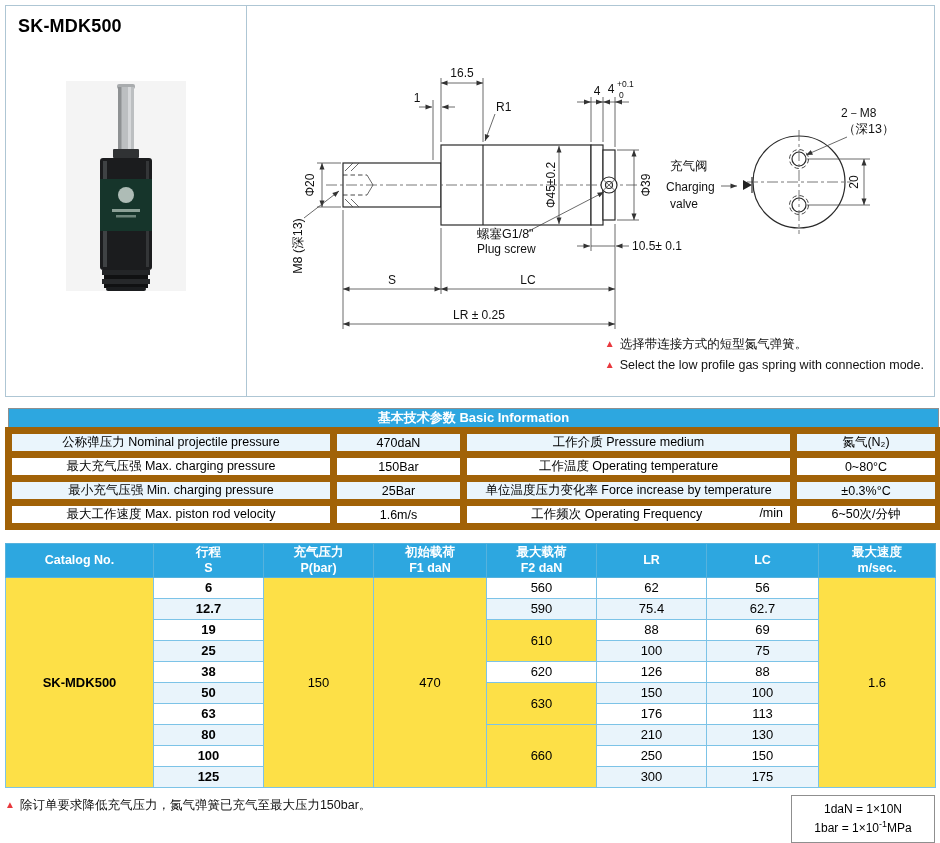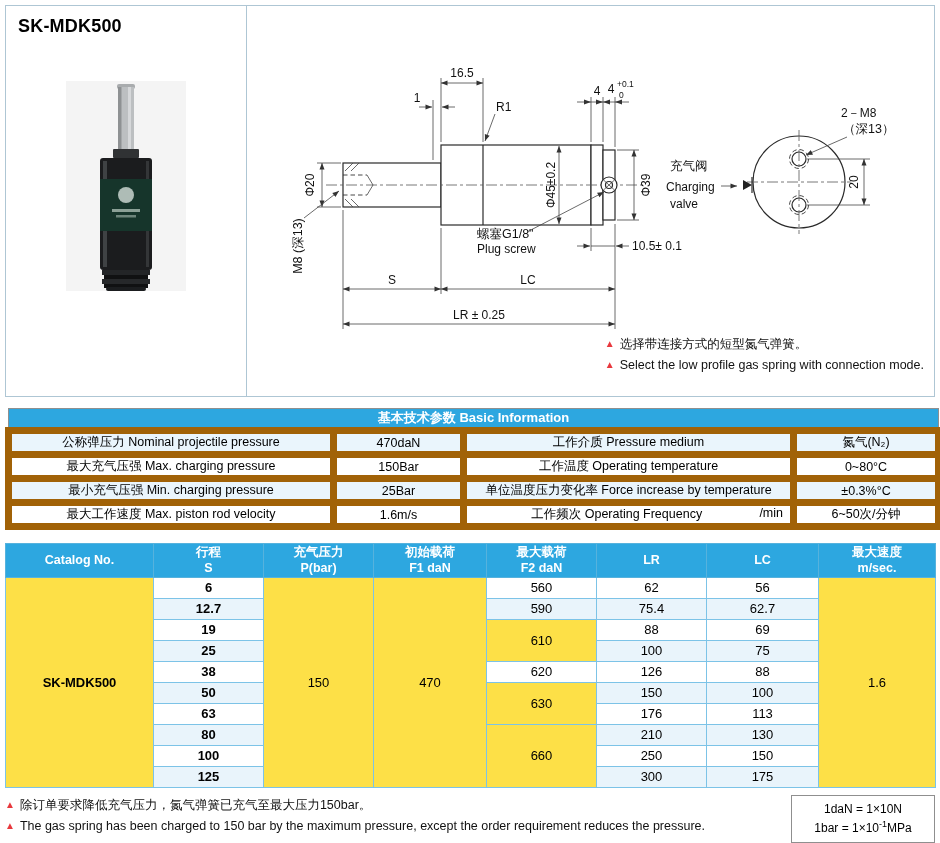--- a/index.html
+++ b/index.html
@@ -347,21 +347,20 @@
         <td class="bold">125</td>
         <td>300</td>
         <td>175</td>
       </tr>
     </tbody>
   </table>
 
   <div class="footer">
     <div class="footer-notes">
       <div><span class="tri">▲</span><span>除订单要求降低充气压力，氮气弹簧已充气至最大压力150bar。</span></div>
-      <div><span class="tri">▲</span><span>The gas spring has been charged to 150 bar by the maximum pressure, except the order requirement reduces the pressure.</span></div>
     </div>
     <div class="unit-box">
       <div>1daN = 1×10N</div>
       <div><span>1bar = 1×10</span><sup>-1</sup><span>MPa</span></div>
     </div>
   </div>
 
 </div>
 
 </body></html>

